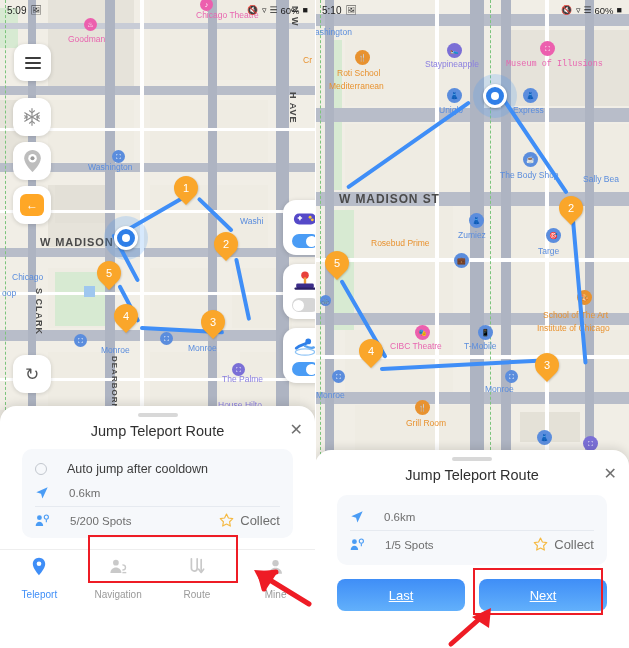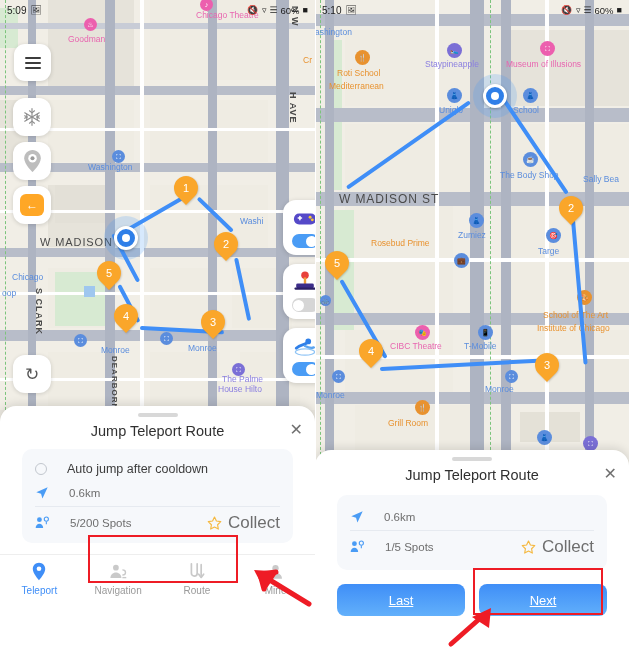--- a/index.html
+++ b/index.html
@@ -29,21 +29,21 @@
   .hwy { position: absolute; background: #aeb4c2; }
   .dashed-green { position: absolute; border-left: 1px dashed #7cc47c; }
 
   .mlabel {
     position: absolute; font-size: 8.5px; color: #5b8ddd; white-space: nowrap;
     font-family: "Liberation Sans", sans-serif;
   }
   .mlabel.orange { color: #e8922f; }
   .mlabel.pink   { color: #e866b0; }
   .mlabel.purple { color: #8b7fe0; }
-  .mlabel.street { color: #4a4a4a; font-weight: normal; letter-spacing: .9px; }
+  .mlabel.street { color: #4a4a4a; font-weight: bold; letter-spacing: .9px; }
   .mlabel.streetv {
     color: #4a4a4a; font-weight: bold; letter-spacing: 1px;
     writing-mode: vertical-rl; text-orientation: mixed;
   }
 
   .poi {
     position: absolute; width: 13px; height: 13px; border-radius: 50%;
     background: #5b8ddd; color: #fff; font-size: 7px;
     display: flex; align-items: center; justify-content: center;
   }
@@ -160,36 +160,36 @@
 
   .info-card {
     margin: 0 22px; background: #f6f8fb; border-radius: 10px; padding: 9px 13px 6px;
   }
   .ic-row { display: flex; align-items: center; gap: 20px; padding: 4px 0; font-size: 11.5px; color: #6e6e6e; }
   .ic-row.topr { padding-bottom: 6px; }
   .ic-divider { height: 1px; background: #e6eaf0; margin: 2px 0; }
   .radio-o { width: 12px; height: 12px; border-radius: 50%; border: 1.4px solid #c2c7ce; flex: none; }
   .ic-label-dark { color: #3c3c3c; font-size: 12.5px; }
   .spacer { flex: 1; }
-  .collect { display: flex; align-items: center; gap: 6px; color: #6e6e6e; font-size: 17px; text-align: right; }
+  .collect { display: flex; align-items: center; gap: 6px; color: #6e6e6e; font-size: 13px; text-align: right; }
 
   .btn-primary {
     height: 32px; border-radius: 8px; color: #fff; font-size: 13px;
     display: flex; align-items: center; justify-content: center;
     background: linear-gradient(180deg,#3f8ef7 0%,#62b0fb 100%);
   }
   .move-wrap { margin: 13px 38px 0; }
   .btn-row { display: flex; gap: 14px; margin: 14px 22px 0; }
   .btn-row .btn-primary { flex: 1; text-decoration: underline; }
 
   
   .tabbar {
     display: flex; border-top: 1px solid #eee; margin-top: 11px; padding: 7px 0 9px;
   }
-  .tab { flex: 1; display: flex; flex-direction: column; align-items: center; gap: 4px; }
+  .tab { flex: 1; display: flex; flex-direction: column; align-items: center; gap: 13px; }
   .tab-label { font-size: 10px; color: #9a9a9a; }
   .tab.active .tab-label { color: #3f8ef7; }
   .tab-ico { height: 19px; display: flex; align-items: flex-end; }
 
   
   .hl-box { position: absolute; border: 2.5px solid #ee1c25; z-index: 60; pointer-events: none; }
   .arrow { position: absolute; z-index: 61; }
   .divider-v { position: absolute; left: 315px; top: 0; width: 1px; height: 648px; background: #ffffff; z-index: 70; }
 </style>
 </head>
@@ -287,21 +287,21 @@
       <div class="mlabel pink" style="left:68px;top:34px;">Goodman</div>
       <div class="mlabel pink" style="left:196px;top:10px;">Chicago Theatre</div>
       <div class="mlabel" style="left:88px;top:162px;">Washington</div>
       <div class="mlabel street" style="left:40px;top:236px;font-size:11px;">W MADISON</div>
       <div class="mlabel" style="left:240px;top:216px;">Washi</div>
       <div class="mlabel" style="left:12px;top:272px;">Chicago</div>
       <div class="mlabel" style="left:2px;top:288px;">oop</div>
       <div class="mlabel" style="left:101px;top:345px;">Monroe</div>
       <div class="mlabel" style="left:188px;top:343px;">Monroe</div>
       <div class="mlabel purple" style="left:222px;top:374px;">The Palme</div>
-      <div class="mlabel purple" style="left:218px;top:384px;">House Hilto</div>
+      <div class="mlabel purple" style="left:218px;top:400px;">House Hilto</div>
       <div class="mlabel orange" style="left:303px;top:55px;">Cr</div>
       <div class="mlabel streetv" style="left:290px;top:6px;font-size:9px;">N W</div>
       <div class="mlabel streetv" style="left:288px;top:92px;font-size:9px;">H AVE</div>
       <div class="mlabel streetv" style="left:31px;top:100px;font-size:9px;">CL</div>
       <div class="mlabel streetv" style="left:34px;top:288px;font-size:9px;">S CLARK</div>
       <div class="mlabel streetv" style="left:110px;top:356px;font-size:8px;">DEARBORN</div>
     </div>
 
     <div class="statusbar">
       <div class="sb-left">
@@ -558,36 +558,36 @@
             <div class="ring">
               <div class="core"></div>
             </div>
           </div>
       </div>
 
       <div class="mlabel" style="left:0px;top:27px;">ashington</div>
       <div class="mlabel orange" style="left:22px;top:68px;">Roti School</div>
       <div class="mlabel orange" style="left:14px;top:81px;">Mediterranean</div>
       <div class="mlabel purple" style="left:110px;top:59px;">Staypineapple</div>
-      <div class="mlabel pink" style="left:191px;top:59px;">Museum of Illusions</div>
+      <div class="mlabel pink" style="left:191px;top:59px;font-family:Liberation Mono, monospace;">Museum of Illusions</div>
       <div class="mlabel" style="left:124px;top:105px;">Uniqlo</div>
-      <div class="mlabel" style="left:198px;top:105px;">School</div>
+      <div class="mlabel" style="left:198px;top:105px;">Express</div>
       <div class="mlabel" style="left:185px;top:170px;">The Body Shop</div>
       <div class="mlabel" style="left:268px;top:174px;">Sally Bea</div>
       <div class="mlabel street" style="left:24px;top:192px;font-size:12px;">W MADISON ST</div>
       <div class="mlabel orange" style="left:56px;top:238px;">Rosebud Prime</div>
       <div class="mlabel" style="left:143px;top:230px;">Zumiez</div>
       <div class="mlabel" style="left:223px;top:246px;">Targe</div>
       <div class="mlabel orange" style="left:228px;top:310px;">School of The Art</div>
       <div class="mlabel orange" style="left:222px;top:323px;">Institute of Chicago</div>
       <div class="mlabel pink" style="left:75px;top:341px;">CIBC Theatre</div>
       <div class="mlabel" style="left:149px;top:341px;">T-Mobile</div>
       <div class="mlabel" style="left:170px;top:384px;">Monroe</div>
       <div class="mlabel" style="left:1px;top:390px;">Monroe</div>
-      <div class="mlabel orange" style="left:73px;top:418px;text-align:right;">Grill Room</div>
+      <div class="mlabel orange" style="left:91px;top:418px;text-align:right;">Grill Room</div>
     </div>
 
     <div class="statusbar">
       <div class="sb-left">
         <span>5:10</span>
         <span class="sb-ico">🖼</span>
       </div>
       <div class="sb-right">
         <span class="sb-ico">🔇</span>
         <span class="sb-ico">▿</span>

